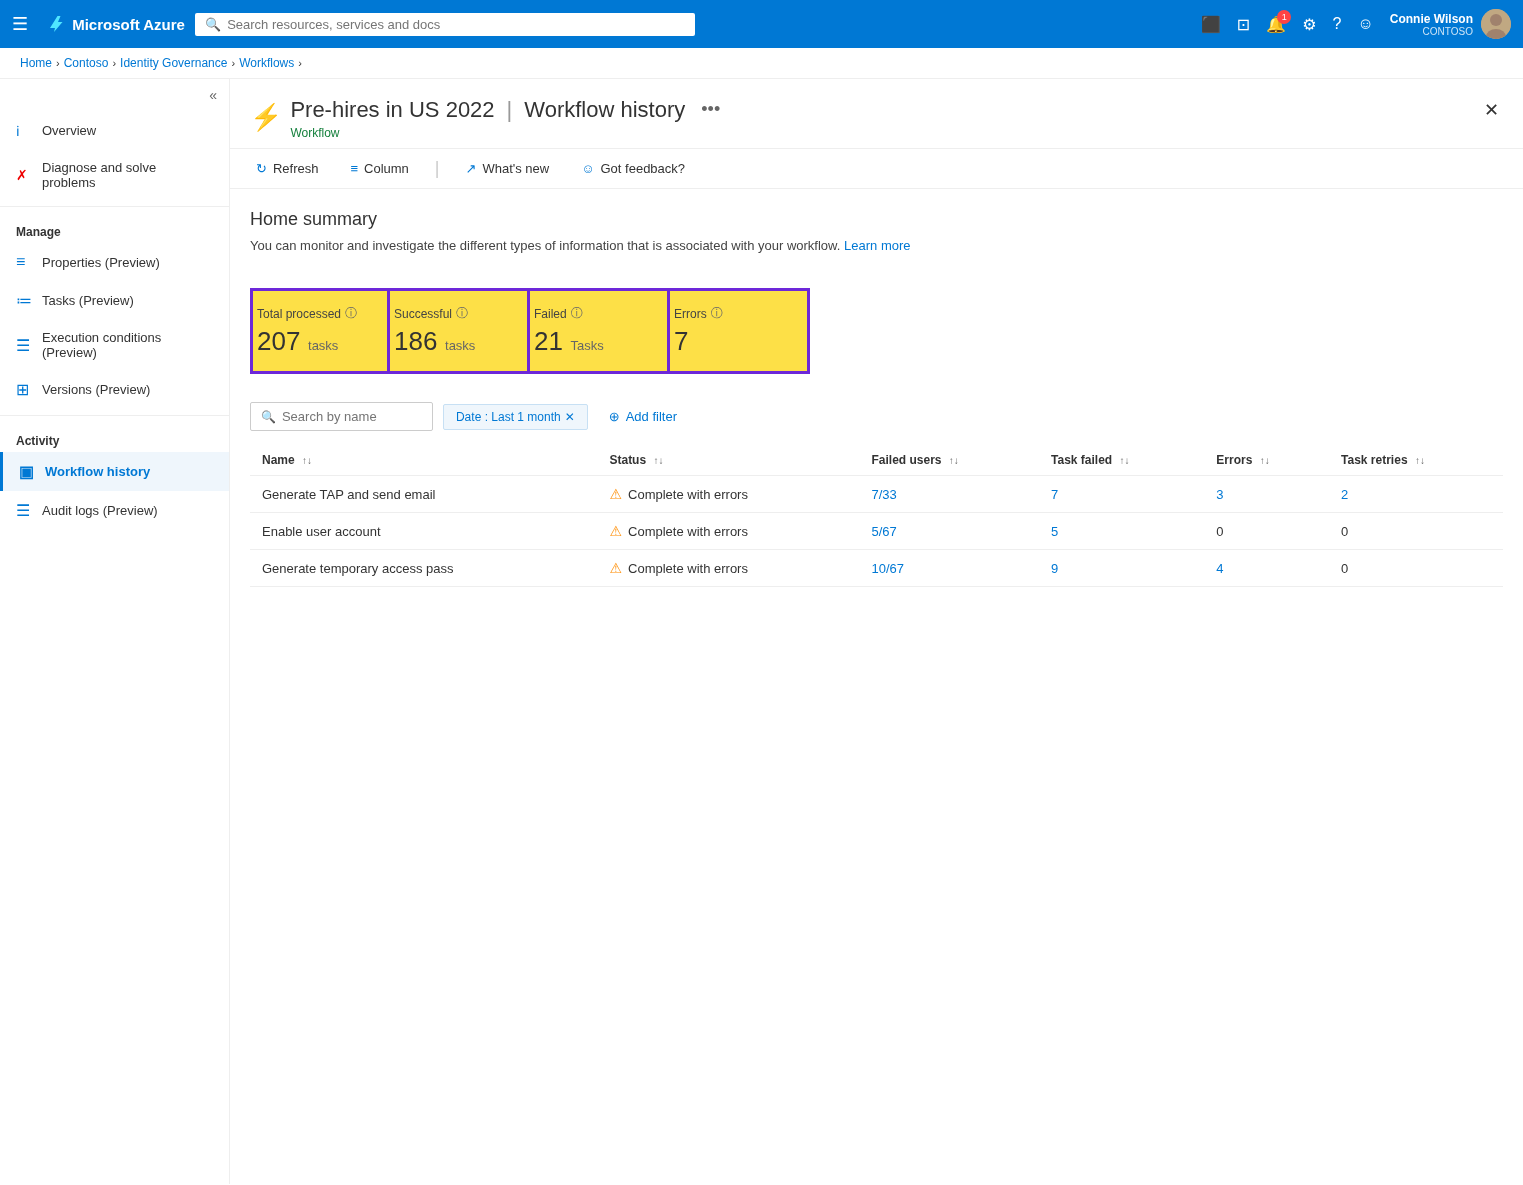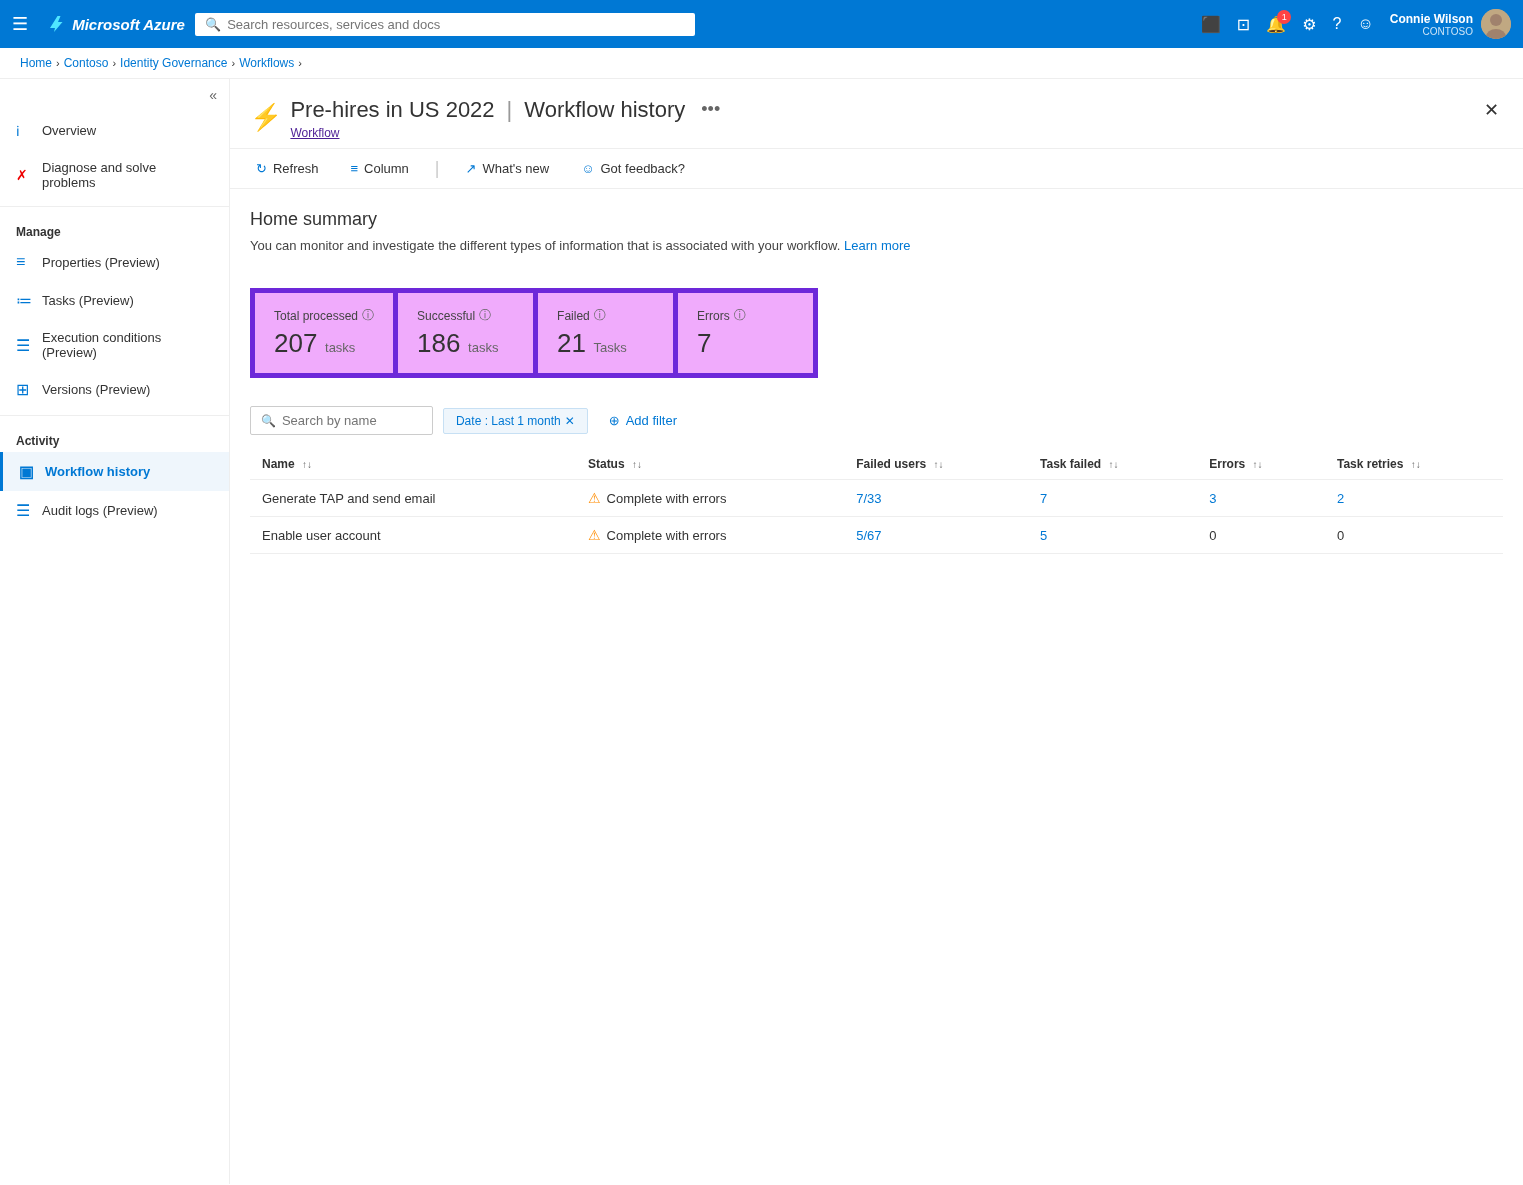--- a/index.html
+++ b/index.html
@@ -3,21 +3,21 @@
   <meta charset="utf-8">
   <style>
     * { box-sizing: border-box; margin: 0; padding: 0; }
     body { font-family: 'Segoe UI', sans-serif; font-size: 13px; color: #333; background: #fff; overflow-x: hidden; }
 
     
     .top-nav {
       display: flex; align-items: center; background: #0078d4; height: 48px; padding: 0 12px; gap: 10px;
     }
     .hamburger-icon { color: #fff; font-size: 18px; cursor: pointer; margin-right: 8px; }
-    .azure-logo { display: flex; align-items: center; gap: 6px; color: #fff; font-weight: 600; font-size: 15px; white-space: nowrap; font-style: italic; }
+    .azure-logo { display: flex; align-items: center; gap: 6px; color: #fff; font-weight: 600; font-size: 15px; white-space: nowrap; }
     .azure-logo-icon { width: 20px; height: 20px; }
     .search-bar {
       flex: 1; max-width: 500px; display: flex; align-items: center;
       background: #fff; border-radius: 2px; padding: 4px 10px; gap: 6px;
     }
     .search-bar input { border: none; outline: none; width: 100%; font-size: 13px; color: #333; }
     .nav-icons { margin-left: auto; display: flex; align-items: center; gap: 16px; }
     .nav-icon { color: #fff; font-size: 16px; cursor: pointer; position: relative; }
     .nav-badge { position: absolute; top: -5px; right: -5px; background: #ff4444; color: #fff; border-radius: 50%; font-size: 9px; width: 14px; height: 14px; display: flex; align-items: center; justify-content: center; }
     .user-info { display: flex; align-items: center; gap: 8px; color: #fff; font-size: 12px; }
@@ -57,21 +57,21 @@
 
     
     .page-header {
       display: flex; align-items: flex-start; padding: 16px 20px 8px; gap: 16px; border-bottom: 1px solid #eee;
     }
     .header-titles { flex: 1; }
     .header-main { display: flex; align-items: center; gap: 12px; }
     .page-title { font-size: 22px; font-weight: 300; color: #333; }
     .separator { color: #999; font-size: 22px; font-weight: 100; }
     .page-subtitle { font-size: 22px; font-weight: 300; color: #333; }
-    .workflow-label { font-size: 12px; color: #4c1d95; margin-top: 2px; text-decoration: underline; }
+    .workflow-label { font-size: 12px; color: #15803d; margin-top: 2px; }
     .more-btn { cursor: pointer; color: #666; font-size: 18px; padding: 4px; }
     .close-btn { cursor: pointer; color: #333; font-size: 18px; padding: 4px; margin-left: auto; }
 
     
     .toolbar {
       display: flex; align-items: center; padding: 8px 20px; gap: 20px; border-bottom: 1px solid #eee;
     }
     .toolbar-btn {
       display: flex; align-items: center; gap: 6px; cursor: pointer; color: #333; font-size: 13px;
       padding: 4px 6px; border-radius: 2px;
@@ -88,21 +88,21 @@
 
     
     .content { padding: 20px; }
     .section-title { font-size: 18px; font-weight: 300; margin-bottom: 8px; }
     .section-desc { font-size: 13px; color: #444; margin-bottom: 35px; }
     .learn-more { color: #0078d4; text-decoration: none; }
 
     
     .stats-row { display: flex; gap: 0; margin-bottom: 28px; }
     .stat-card {
-      border: 5px solid #6d28d9; padding: 14px 19px; min-width: 140px; background: #f0abfc;
+      border: 3px solid #6d28d9; padding: 14px 4px; min-width: 140px; background: #fde047;
     }
     .stat-card:not(:first-child) { border-left: none; }
     .stat-label { font-size: 12px; color: #444; margin-bottom: 4px; display: flex; align-items: center; gap: 4px; }
     .stat-unit { font-size: 13px; color: #666; margin-left: 4px; }
     .info-icon { color: #666; font-size: 12px; cursor: pointer; }
 
     
     .filter-row { display: flex; align-items: center; gap: 10px; margin-bottom: 14px; }
     .search-input {
       display: flex; align-items: center; border: 1px solid #ccc; border-radius: 2px;
@@ -401,17 +401,38 @@
     <td>
       <a class="link">5</a>
     </td>
     <td>
       <span>0</span>
     </td>
     <td>
       <span>0</span>
     </td>
   </tr>
+            <tr>
+    <td>Generate temporary access pass</td>
+    <td>
+      <span class="status-warning">
+        <span class="warning-icon">⚠</span>
+        Complete with errors
+      </span>
+    </td>
+    <td>
+      <a class="link">10/67</a>
+    </td>
+    <td>
+      <a class="link">9</a>
+    </td>
+    <td>
+      <a class="link">4</a>
+    </td>
+    <td>
+      <span>0</span>
+    </td>
+  </tr>
           </tbody>
       </table>
     </div>
   </div>
 </div>
 
 </body></html>

